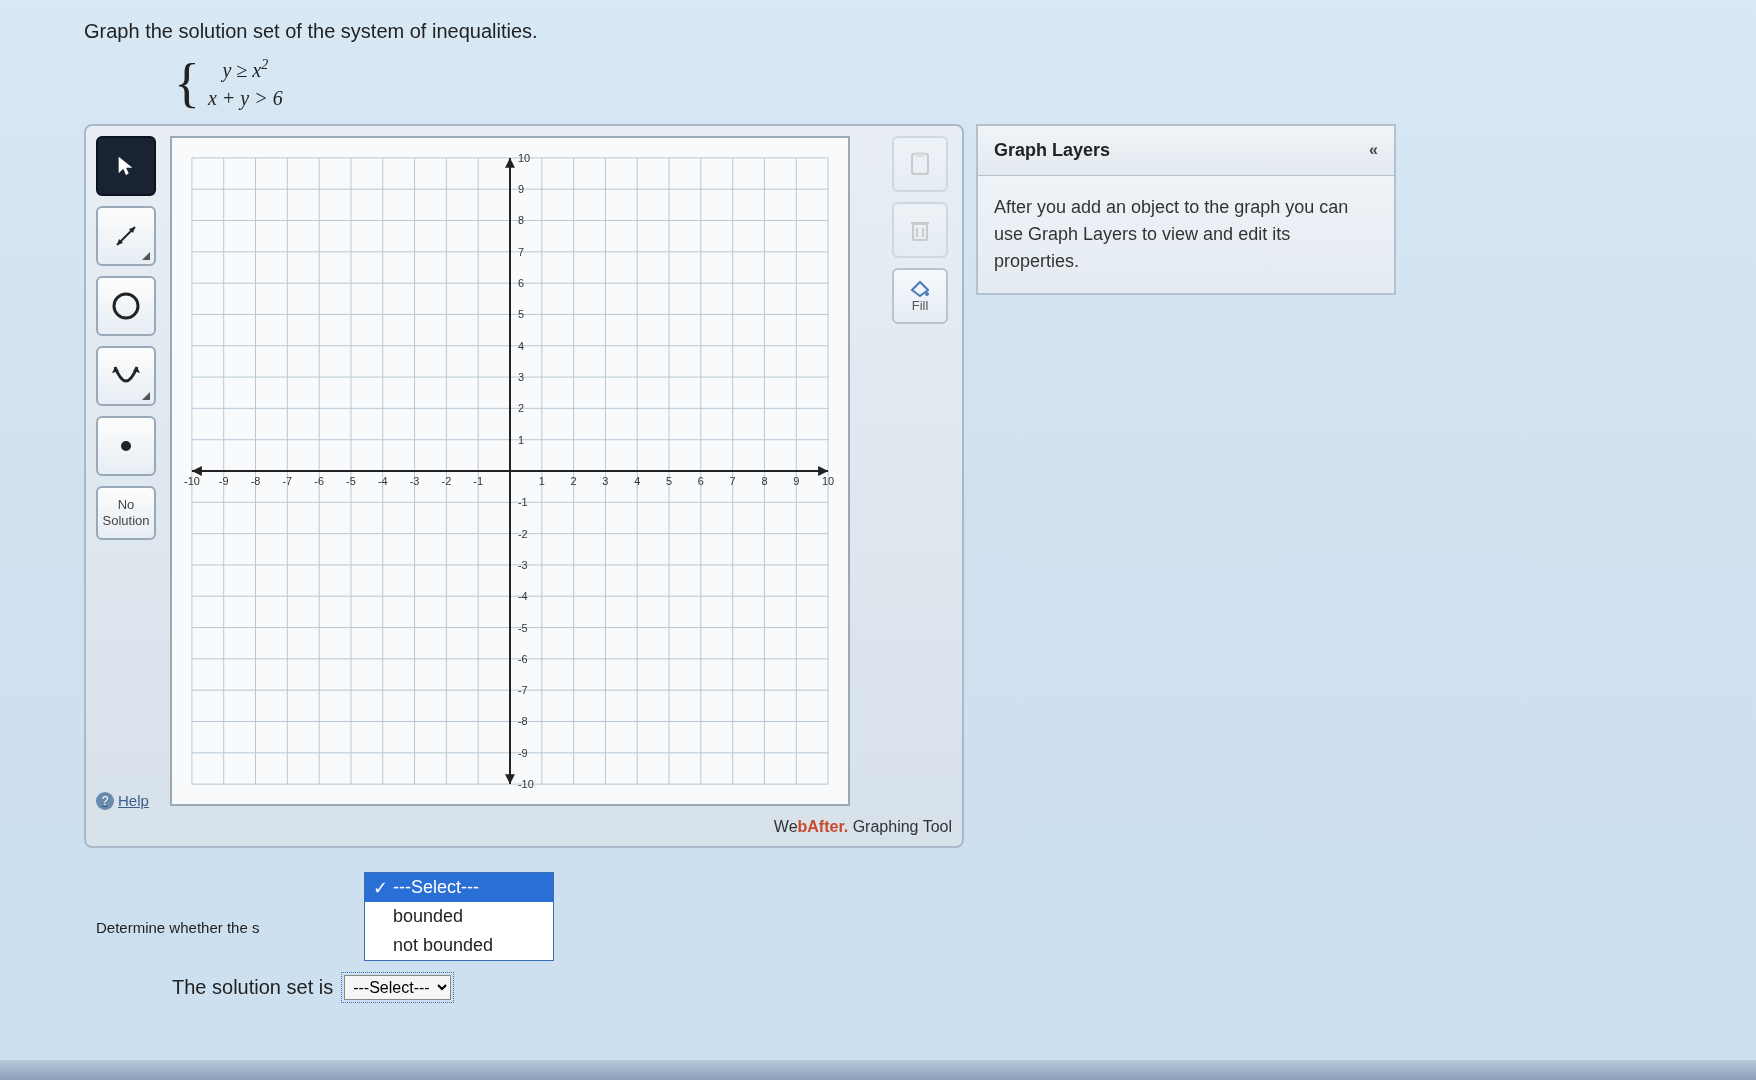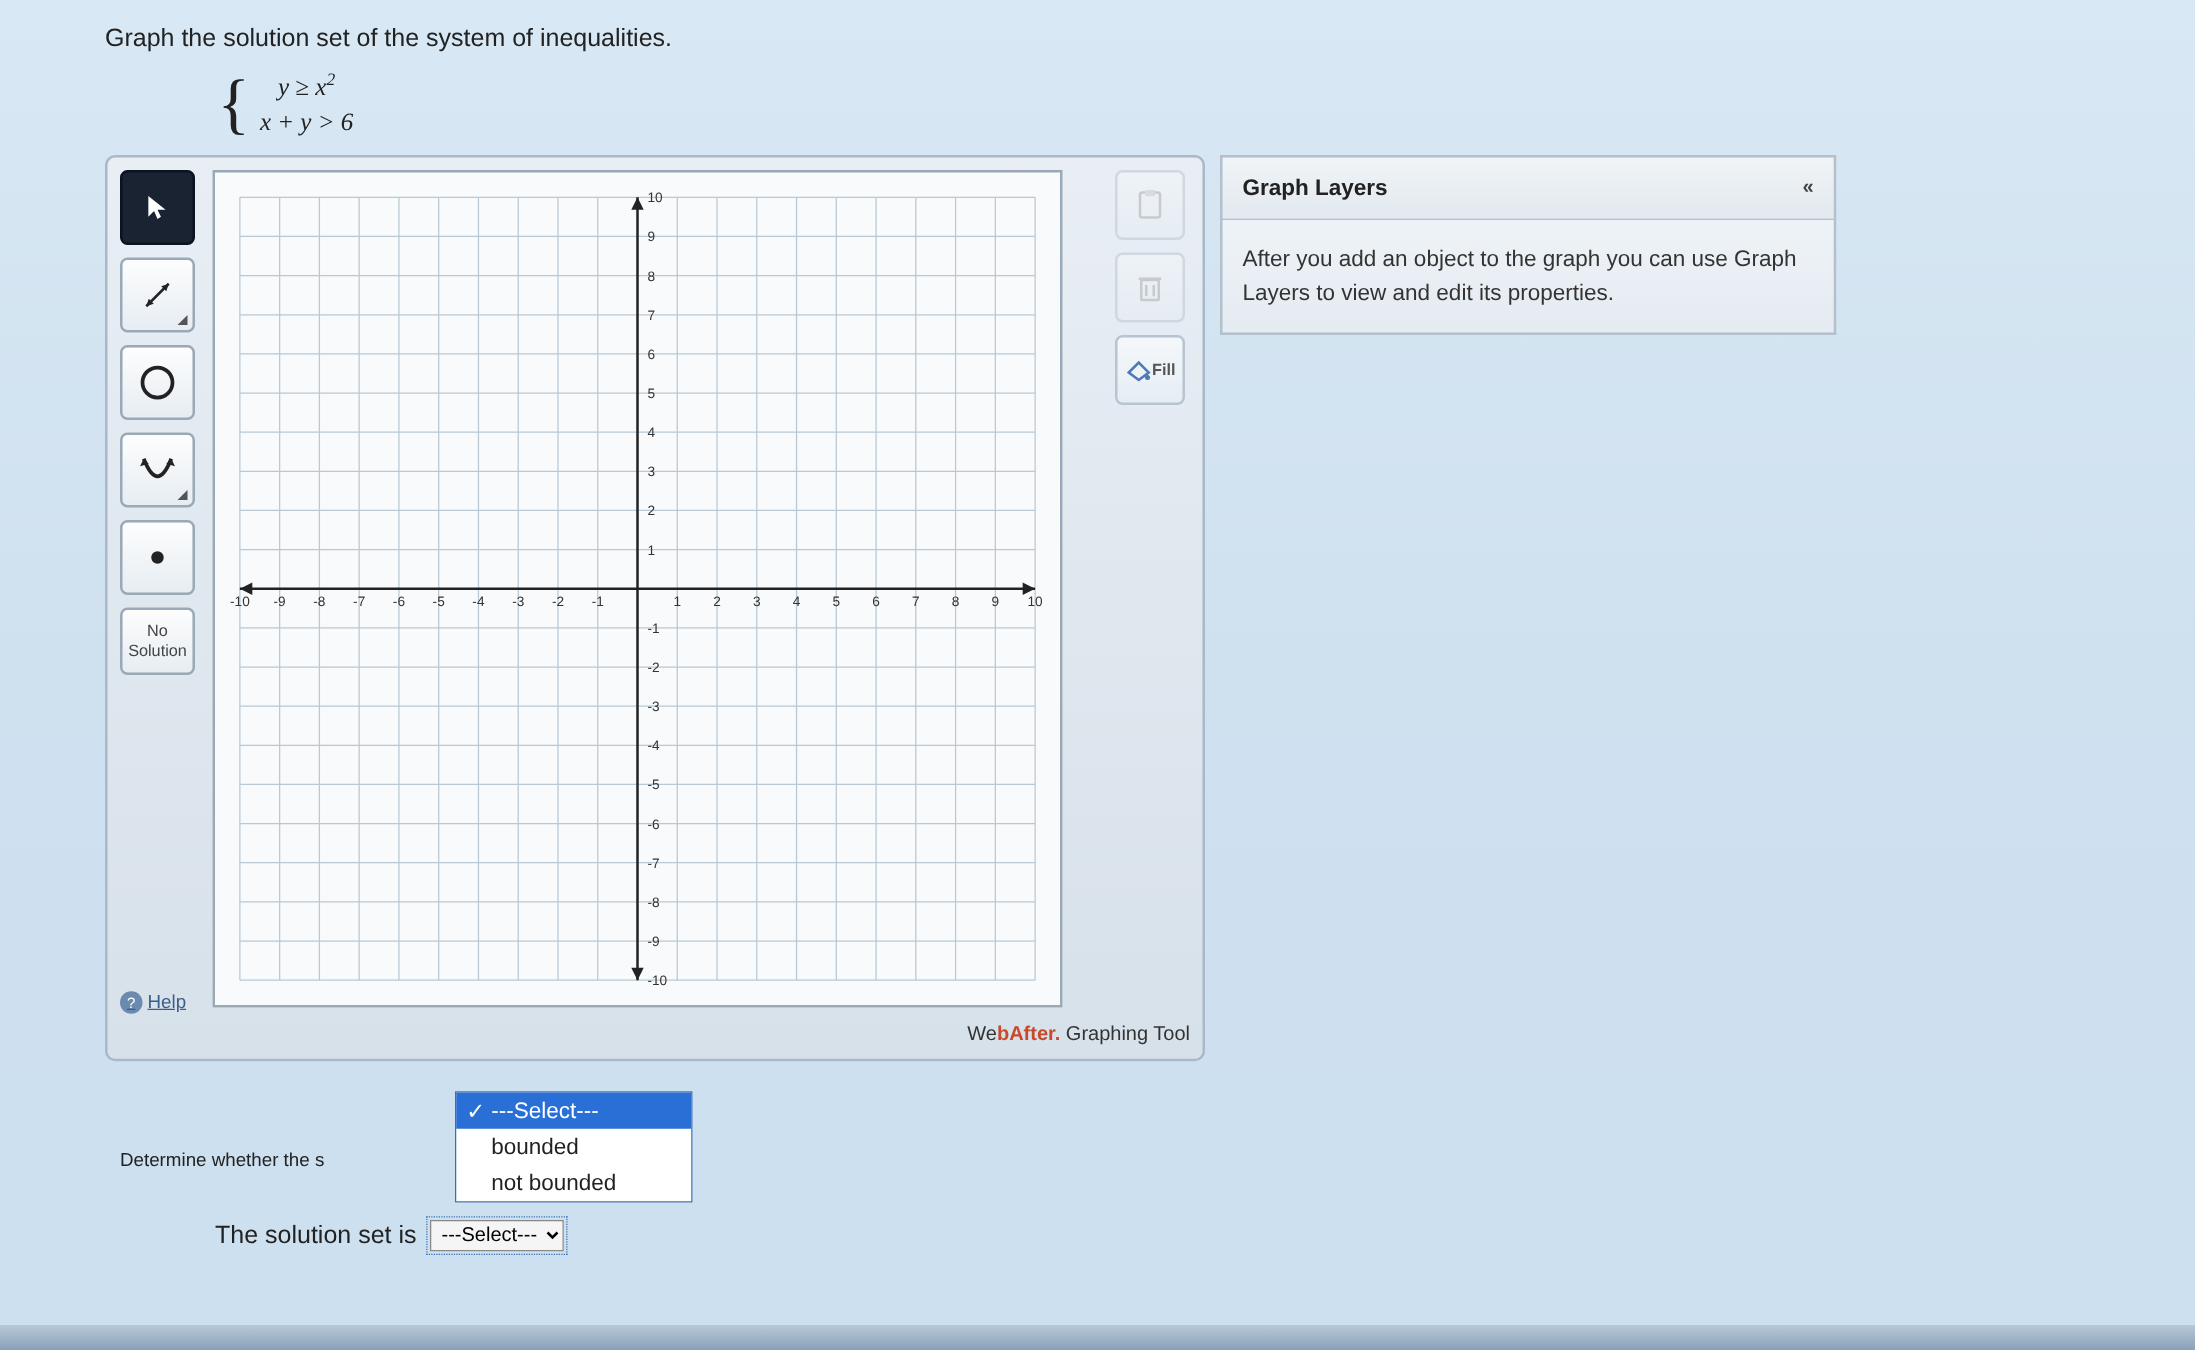--- a/index.html
+++ b/index.html
@@ -129,37 +129,36 @@
     display:flex;
     flex-direction:column;
     gap:10px;
     align-items:center;
   }
   .right-btn {
     width:56px;height:56px;
     border:2px solid #b8c5d0;
     border-radius:6px;
     background:linear-gradient(180deg,#f5f8fb,#e5edf3);
-    display:flex;
+    display:flex;flex-direction:column;
     align-items:center;justify-content:center;
     font-size:13px;color:#555;
     cursor:pointer;
-    font-weight:bold;
   }
   .right-btn.disabled { opacity:0.5; cursor:default;}
   .footer-note{
     text-align:right;
     font-size:16px;
     color:#333;
     margin-top:8px;
   }
   .footer-note b{color:#c94a2a;font-weight:bold;}
 
   .layers-panel{
-    width:493px;
+    width:420px;
     margin-left:4px;
   }
   .layers-head{
     background:linear-gradient(180deg,#f0f4f7,#e2e9ef);
     border:2px solid #b4c1cd;
     border-bottom:1px solid #b4c1cd;
     padding:14px 16px;
     display:flex;justify-content:space-between;align-items:center;
     font-weight:bold;font-size:18px;color:#222;
   }

